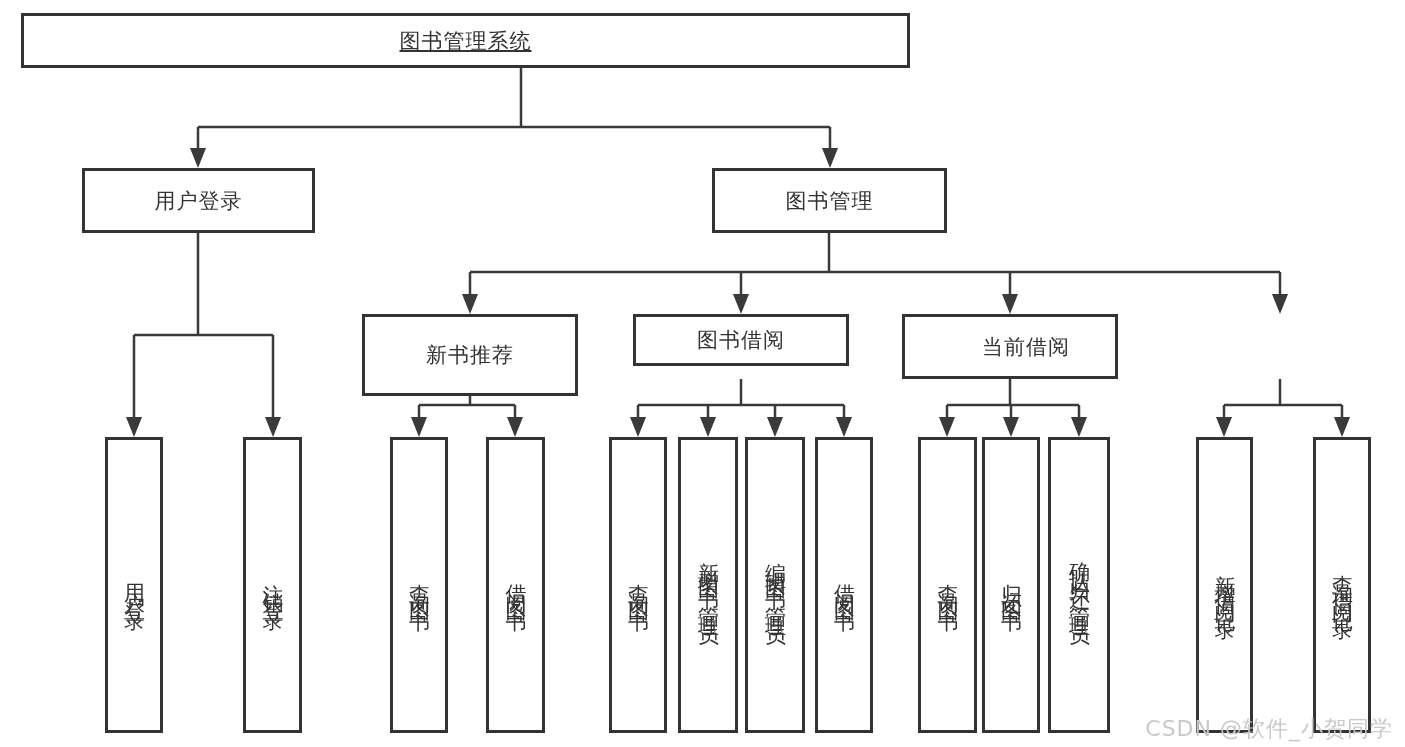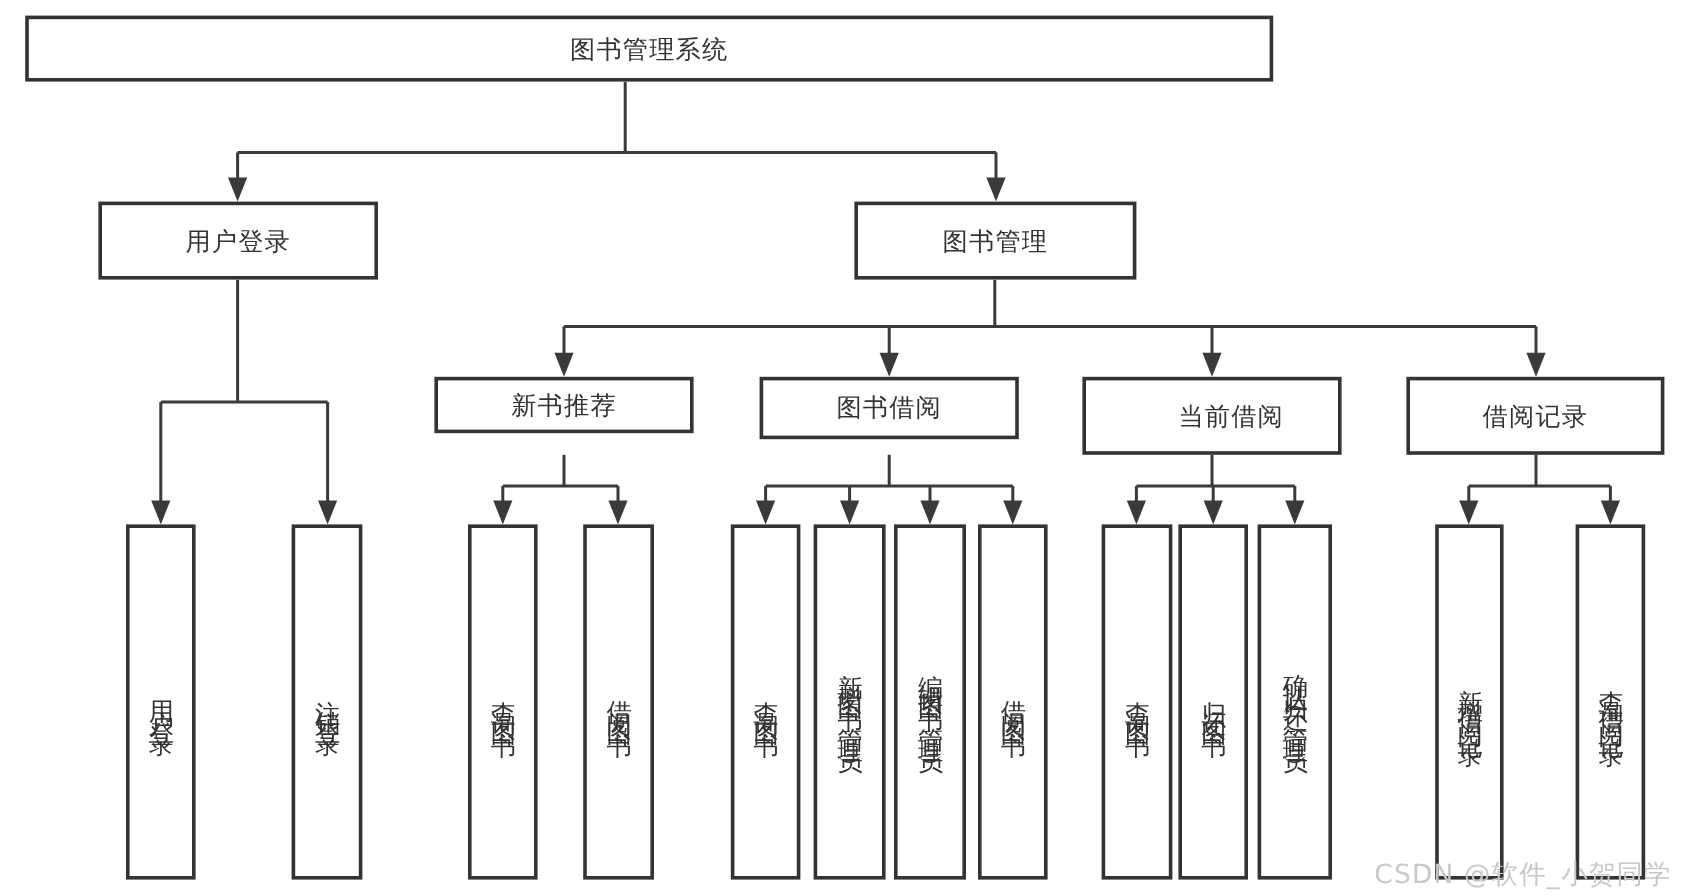--- a/index.html
+++ b/index.html
@@ -121,43 +121,40 @@
     <polygon points="1071,417 1087,417 1079,437"></polygon>
 
     <line x1="1280" y1="379" x2="1280" y2="405"></line>
     <line x1="1224" y1="405" x2="1342" y2="405"></line>
     <line x1="1224" y1="405" x2="1224" y2="419"></line>
     <polygon points="1216,417 1232,417 1224,437"></polygon>
     <line x1="1342" y1="405" x2="1342" y2="419"></line>
     <polygon points="1334,417 1350,417 1342,437"></polygon>
   </svg>
 
-  <div class="box h-box" style="left:21px;top:13px;width:1040px;height:55px;">
+  <div class="box h-box" style="left:21px;top:13px;width:889px;height:55px;text-decoration:underline;">
     <span class="label">图书管理系统</span>
   </div>
 
   <div class="box h-box" style="left:82px;top:168px;width:233px;height:65px;">
     <span class="label">用户登录</span>
   </div>
   <div class="box h-box" style="left:712px;top:168px;width:235px;height:65px;text-align:right;">
     <span class="label">图书管理</span>
   </div>
 
-  <div class="box h-box" style="left:362px;top:314px;width:216px;height:47px;text-align:center;">
+  <div class="box h-box" style="left:362px;top:314px;width:216px;height:82px;text-align:center;">
     <span class="label">新书推荐</span>
   </div>
   <div class="box h-box" style="left:633px;top:314px;width:216px;height:52px;">
     <span class="label">图书借阅</span>
   </div>
   <div class="box h-box" style="left:902px;top:314px;width:216px;height:65px;padding-left:32px;">
     <span class="label">当前借阅</span>
   </div>
-  <div class="box h-box" style="left:1172px;top:314px;width:215px;height:65px;">
-    <span class="label">借阅记录</span>
-  </div>
 
   <div class="box v-box" style="left:105px;top:437px;width:58px;height:296px;">
     <span class="label">用户登录</span>
   </div>
   <div class="box v-box" style="left:243px;top:437px;width:59px;height:296px;">
     <span class="label">注销登录</span>
   </div>
 
   <div class="box v-box" style="left:390px;top:437px;width:58px;height:296px;">
     <span class="label">查询图书</span>

